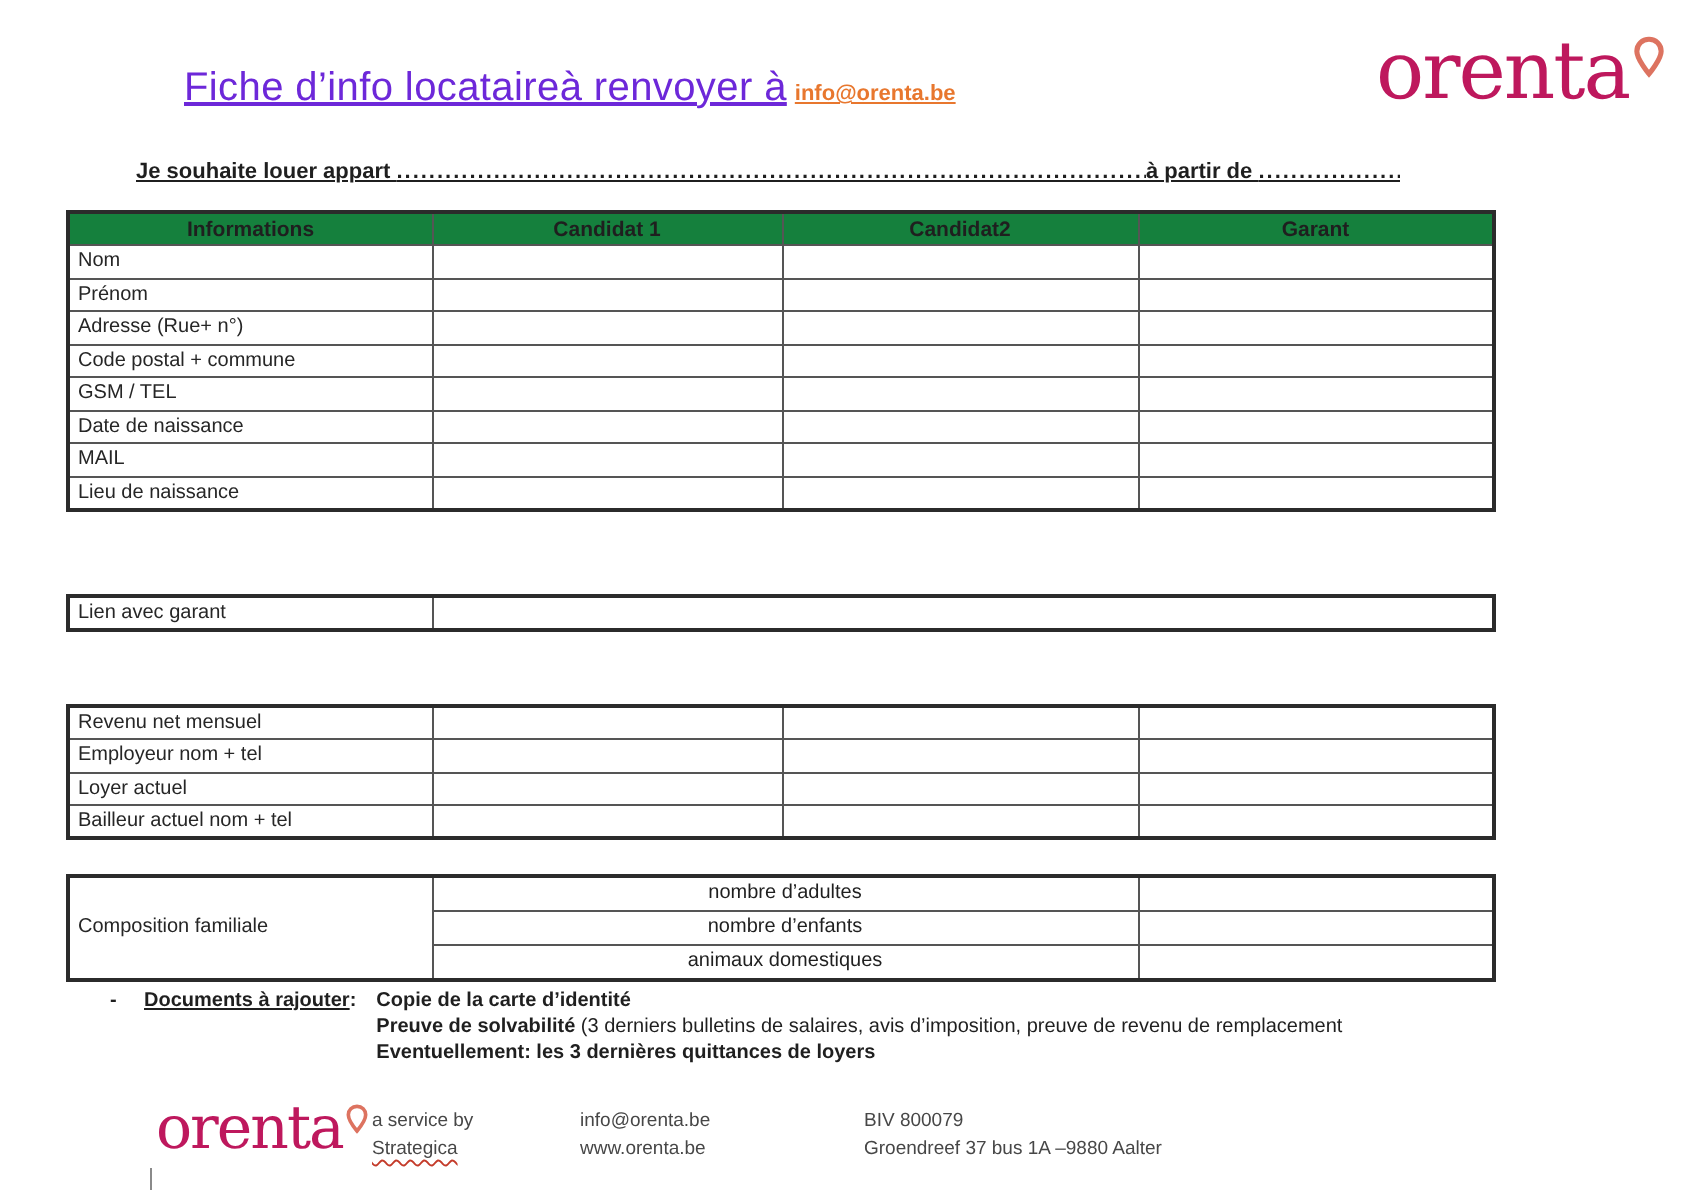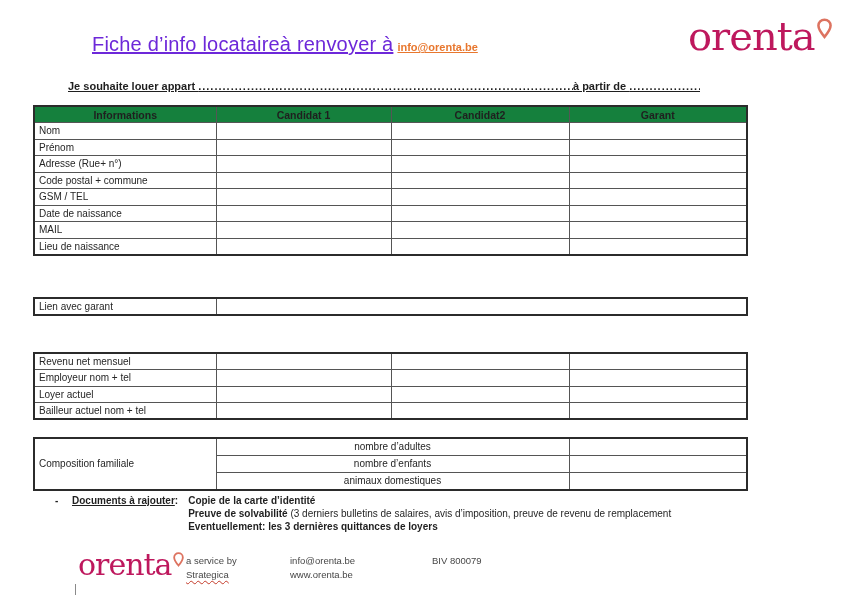--- a/index.html
+++ b/index.html
@@ -238,17 +238,18 @@
     <div class="fcol fcol-service">
       <div>a service by</div>
       <div class="squiggle">Strategica</div>
     </div>
     <div class="fcol fcol-contact">
       <div>info@orenta.be</div>
       <div>www.orenta.be</div>
     </div>
     <div class="fcol fcol-biv">
       <div>BIV 800079</div>
+      <div><span class="squiggle-addr">Groendreef 37 bus 1A –9880 Aalter</span></div>
     </div>
   </div>
 
   <div class="cursor-bar"></div>
 </div>
 
 </body></html>

